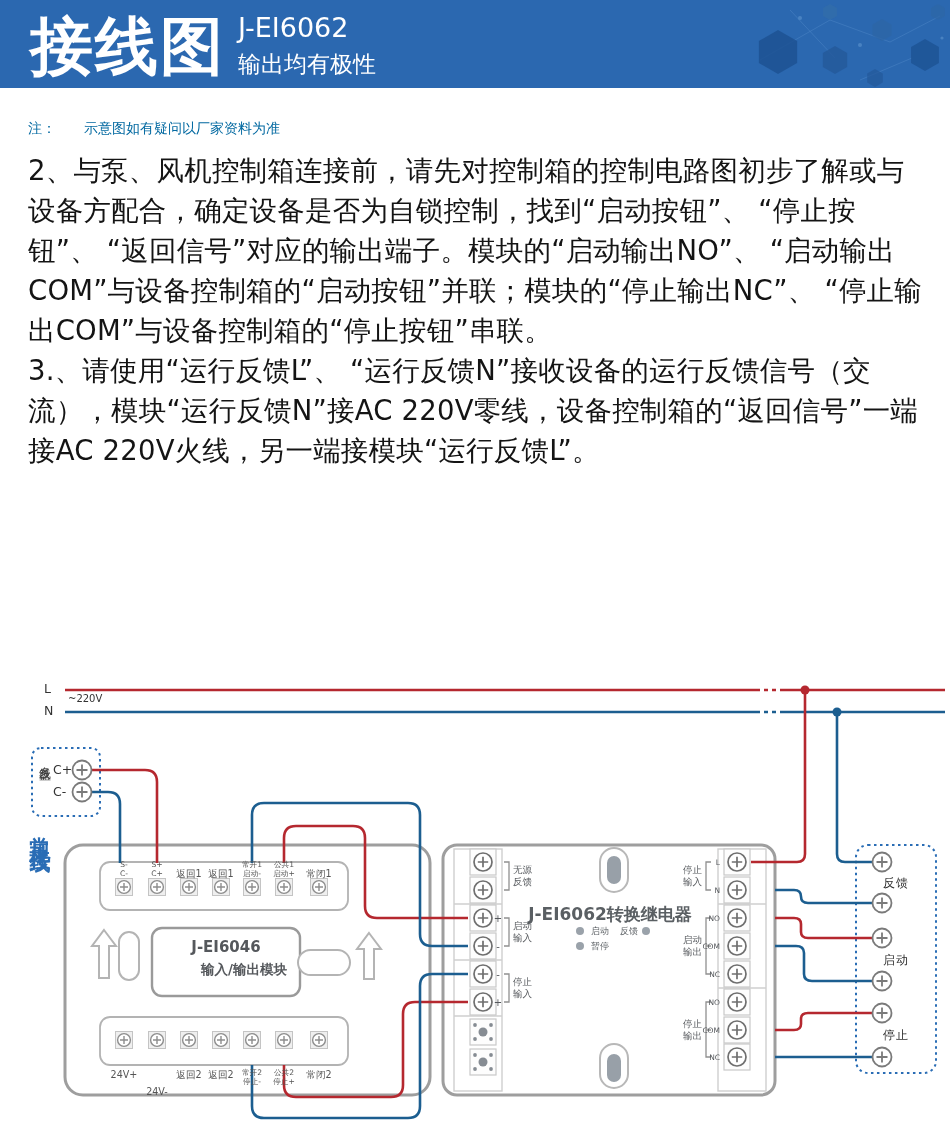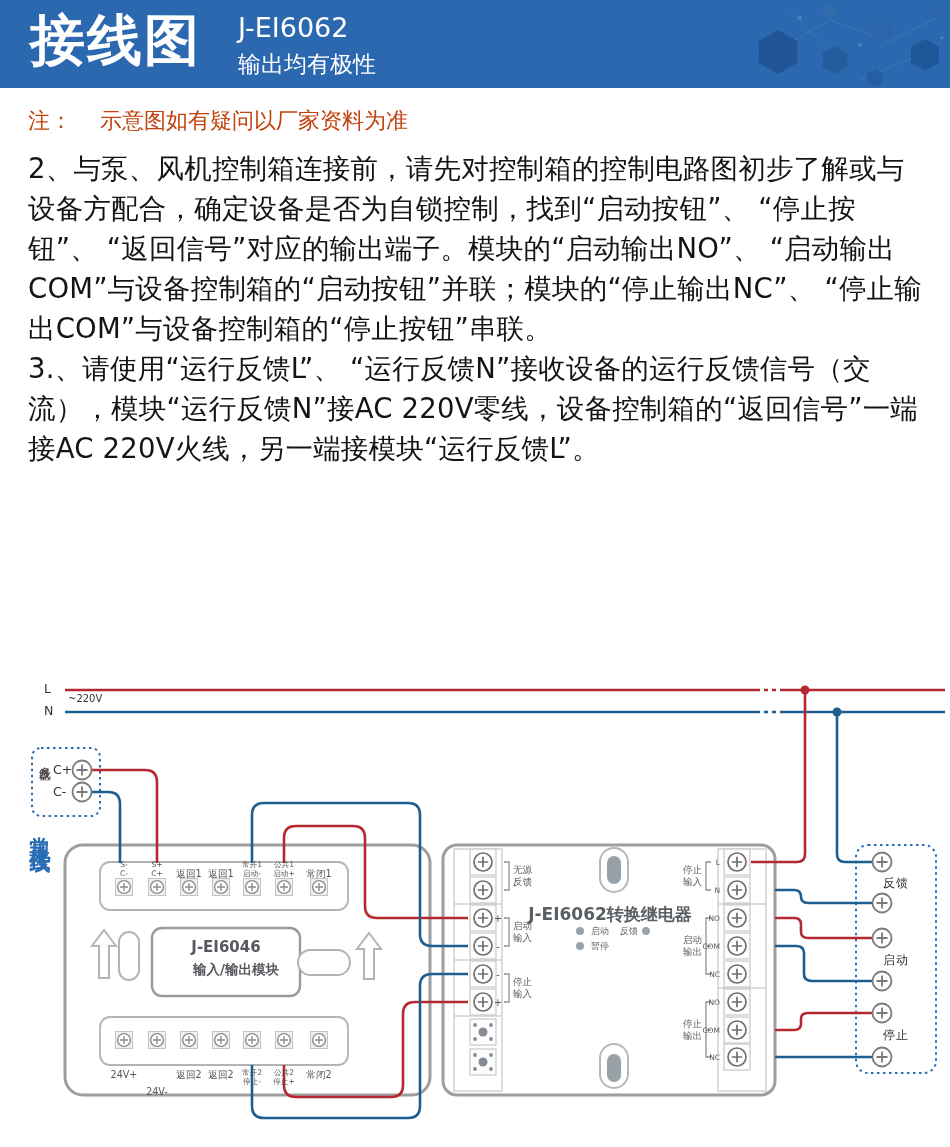--- a/index.html
+++ b/index.html
@@ -1,27 +1,27 @@
 <!DOCTYPE html>
 <html><head>
 <meta charset="utf-8">
 <style>
   html,body{margin:0;padding:0;background:#fff}
   body{width:950px;font-family:"DejaVu Sans","Liberation Sans",sans-serif;-webkit-font-smoothing:antialiased}
 
   
   .header{position:relative;width:950px;height:88px;background:#2b68b0;overflow:hidden}
-  .header .title{position:absolute;left:30px;top:4px;font-size:55px;font-weight:bold;color:#fff;letter-spacing:2px}
+  .header .title{position:absolute;left:30px;top:4px;font-size:63px;font-weight:bold;color:#fff;letter-spacing:2px}
   .header .model{position:absolute;left:238px;top:12px;font-size:27px;color:#fff;font-weight:500}
   .header .mtype{position:absolute;left:238px;top:49px;font-size:23px;color:#fff;font-weight:500}
   .deco{position:absolute;right:0;top:0}
 
   
   .content{height:582px;box-sizing:border-box;padding:14px 28px 0;overflow:hidden}
-  .note{font-size:22px;color:#c2410c;margin:4px 0 12px;font-weight:500}
+  .note{font-size:14px;color:#0369a1;margin:18px 0 12px;font-weight:500}
   .note .gap{display:inline-block;width:28px}
   .content p{margin:0;font-size:27.5px;line-height:40px;color:#141414;letter-spacing:0.2px}
 
   
   .diagram{position:relative;width:950px;height:477px}
   .diagram svg.main{position:absolute;left:0;top:0}
   .lab{position:absolute;color:#4b4b4b}
   .vert{writing-mode:vertical-rl;text-orientation:upright}
   .conv{font-size:21px;font-weight:bold;color:#2a6db5;letter-spacing:5px}
   .panel-lab{font-size:12px;color:#3c3c3c;letter-spacing:1px}
@@ -256,21 +256,21 @@
   <div class="lab tb big" style="left:157px;top:418px">24V-</div>
   <div class="lab tb big" style="left:189px;top:401px">返回2</div>
   <div class="lab tb big" style="left:221px;top:401px">返回2</div>
   <div class="lab tb" style="left:252px;top:399px">常开2
 停止-</div>
   <div class="lab tb" style="left:284px;top:399px">公共2
 停止+</div>
   <div class="lab tb big" style="left:319px;top:401px">常闭2</div>
 
   <div class="lab modt" style="left:152px;top:268px;width:148px">J-EI6046</div>
-  <div class="lab mods" style="left:152px;top:291px;width:168px">输入/输出模块</div>
+  <div class="lab mods" style="left:160px;top:291px;width:168px">输入/输出模块</div>
 
   <div class="lab relt" style="left:505px;top:233px;width:210px">J-EI6062转换继电器</div>
   <div class="lab ledl" style="left:591px;top:255px">启动</div>
   <div class="lab ledl" style="left:620px;top:255px">反馈</div>
   <div class="lab ledl" style="left:591px;top:270px">暂停</div>
 
   <div class="lab gl" style="left:513px;top:194px">无源
 反馈</div>
   <div class="lab gl" style="left:513px;top:250px">启动
 输入</div>

